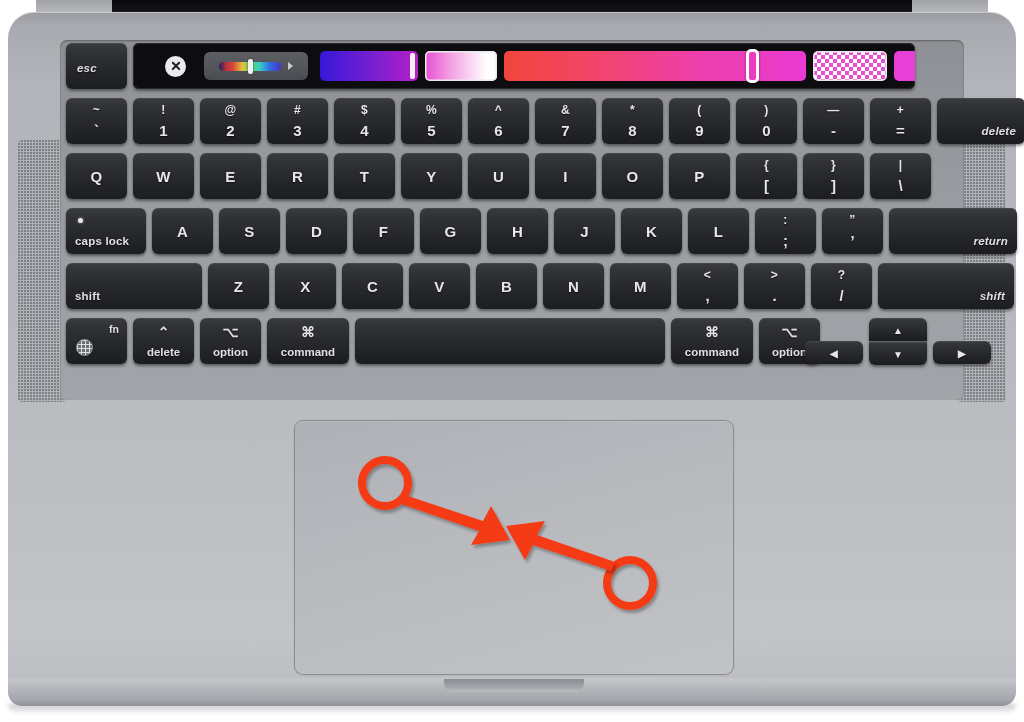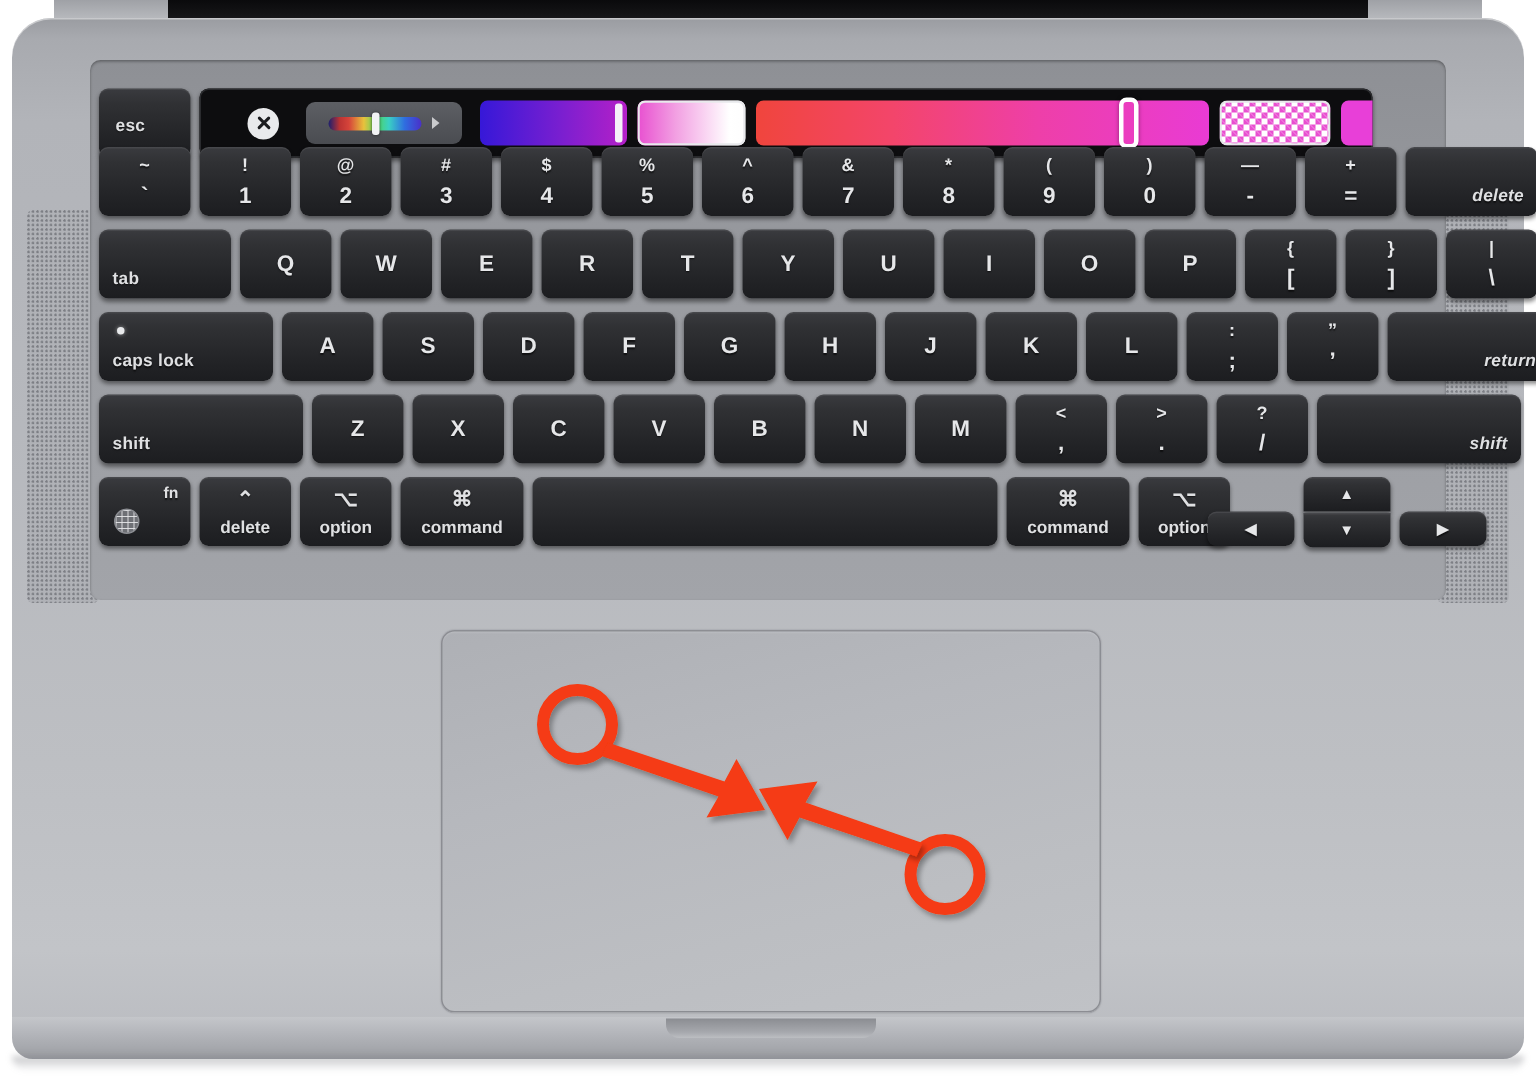--- a/index.html
+++ b/index.html
@@ -134,21 +134,21 @@
     position:absolute; left: 10px; bottom: 8px; width: 17px; height: 17px;
     border-radius:50%; background:#6e7075;
     background-image:
       linear-gradient(to right, rgba(230,231,233,.9) 1px, transparent 1px),
       linear-gradient(to bottom, rgba(230,231,233,.9) 1px, transparent 1px);
     background-size: 4px 4px;
     border: 1.5px solid #8b8d92;
   }
 
   
-  .touchbar-row { top: 19px; left: 3px; }
+  .touchbar-row { top: 3px; left: 3px; font-style: italic; }
   .esc-key { width: 61px; }
   .touchbar {
     position: relative; height: 46px; width: 782px; margin: 0 3px;
     border-radius: 6px;
     background: #0d0d0f;
     box-shadow: 0 2px 3px rgba(0,0,0,.45), inset 0 0 0 1px #2a2b2e;
     display: flex; align-items: center;
     padding: 0 8px;
     overflow: hidden;
   }
@@ -319,23 +319,20 @@
         <div class="key dual" style="width: 61px;">
           <span class="glyph top">+</span>
           <span class="bot">=</span>
         </div>
         <div class="key" style="width: 88px;">
           <span class="corner-br">delete</span>
         </div>
       </div>
 
     <div class="kbrow" id="row-qwerty" style="top:113px;left:3px;">
-        <div class="key" style="width: 88px;">
-          <span class="corner-bl">tab</span>
-        </div>
         <div class="key single" style="width: 61px;">
           <span class="glyph">Q</span>
         </div>
         <div class="key single" style="width: 61px;">
           <span class="glyph">W</span>
         </div>
         <div class="key single" style="width: 61px;">
           <span class="glyph">E</span>
         </div>
         <div class="key single" style="width: 61px;">
@@ -367,21 +364,21 @@
           <span class="glyph top">}</span>
           <span class="bot">]</span>
         </div>
         <div class="key dual" style="width: 61px;">
           <span class="glyph top">|</span>
           <span class="bot">\</span>
         </div>
       </div>
 
     <div class="kbrow" id="row-home" style="top:168px;left:3px;">
-        <div class="key" style="width: 116px;">
+        <div class="key" style="width: 80px;">
           <span class="caps-dot"></span>
           <span class="corner-bl">caps lock</span>
         </div>
         <div class="key single" style="width: 61px;">
           <span class="glyph">A</span>
         </div>
         <div class="key single" style="width: 61px;">
           <span class="glyph">S</span>
         </div>
         <div class="key single" style="width: 61px;">
@@ -406,21 +403,21 @@
           <span class="glyph">L</span>
         </div>
         <div class="key dual" style="width: 61px;">
           <span class="glyph top">:</span>
           <span class="bot">;</span>
         </div>
         <div class="key dual" style="width: 61px;">
           <span class="glyph top">”</span>
           <span class="bot">’</span>
         </div>
-        <div class="key" style="width: 108px;">
+        <div class="key" style="width: 128px;">
           <span class="corner-br">return</span>
         </div>
       </div>
 
     <div class="kbrow" id="row-shift" style="top:223px;left:3px;">
         <div class="key" style="width: 136px;">
           <span class="corner-bl">shift</span>
         </div>
         <div class="key single" style="width: 61px;">
           <span class="glyph">Z</span>

